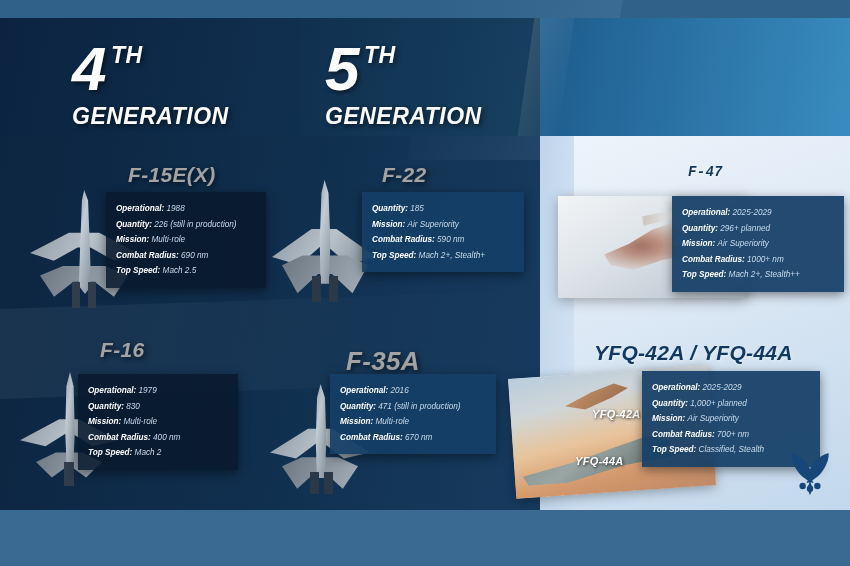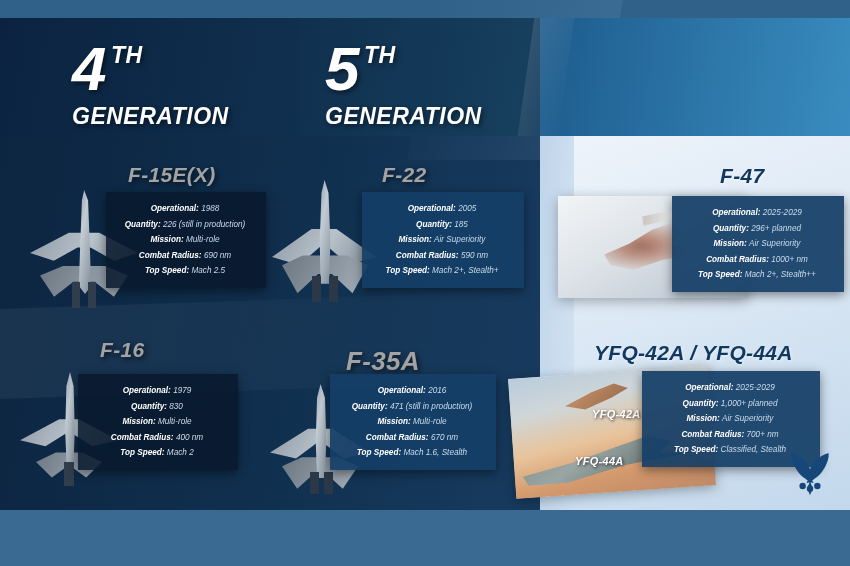--- a/index.html
+++ b/index.html
@@ -70,21 +70,21 @@
   .craft-name{position:absolute;font-style:italic;font-weight:bold;color:#a3a3a3;
       text-shadow:2px 2px 5px rgba(0,0,0,.6);letter-spacing:.3px;white-space:nowrap;}
   .craft-name.dark{color:#11385e;text-shadow:1px 1px 3px rgba(255,255,255,.5);}
 
   
   .spec-card{position:absolute;padding:9px 12px 9px 10px;
       background:rgba(9,25,45,.88);
       box-shadow:0 3px 10px rgba(0,0,0,.45);}
   .spec-card.blue{background:rgba(20,62,103,.93);}
   .spec-row{font-size:8.2px;line-height:15.6px;color:#d9e6f2;white-space:nowrap;
-      text-align:center;}
+      text-align:left;}
   .spec-row .k{font-weight:bold;font-style:italic;color:#ffffff;}
   .spec-row .v{font-style:italic;color:#c9dbeb;}
 
   
   .photo{position:absolute;overflow:hidden;box-shadow:0 3px 12px rgba(0,0,0,.3);}
   .photo-f47{left:558px;top:196px;width:190px;height:102px;
       background:linear-gradient(150deg,#f2f4f6 0%,#dfe4e9 40%,#c8d1da 75%,#b7c3ce 100%);}
   .photo-yfq{left:512px;top:372px;width:200px;height:120px;
       background:linear-gradient(165deg,#cfd9e4 0%,#e8c9a7 38%,#d8a47c 62%,#caa07f 100%);
       transform:rotate(-4deg);}
@@ -243,48 +243,46 @@
 
   <div class="jet" id="jet-f22">
     <div class="wing"></div>
     <div class="tail"></div>
     <div class="fuse"></div>
     <div class="t1" style="position:absolute"></div>
     <div class="t2" style="position:absolute"></div>
   </div>
   <div class="craft-name" style="left:382px;top:163px;font-size:21px;">F-22</div>
   <div class="spec-card blue" style="left:362px;top:192px;width:140px;">
-    <div class="spec-row"><span class="k">Operational:</span> <span class="v">2005</span></div>
     <div class="spec-row"><span class="k">Quantity:</span> <span class="v">185</span></div>
     <div class="spec-row"><span class="k">Mission:</span> <span class="v">Air Superiority</span></div>
     <div class="spec-row"><span class="k">Combat Radius:</span> <span class="v">590 nm</span></div>
     <div class="spec-row"><span class="k">Top Speed:</span> <span class="v">Mach 2+, Stealth+</span></div>
   </div>
 
   <div class="jet" id="jet-f35">
     <div class="wing"></div>
     <div class="tail"></div>
     <div class="fuse"></div>
     <div class="t1" style="position:absolute"></div>
     <div class="t2" style="position:absolute"></div>
   </div>
   <div class="craft-name" style="left:346px;top:346px;font-size:26px;">F-35A</div>
   <div class="spec-card blue" style="left:330px;top:374px;width:144px;">
     <div class="spec-row"><span class="k">Operational:</span> <span class="v">2016</span></div>
     <div class="spec-row"><span class="k">Quantity:</span> <span class="v">471 (still in production)</span></div>
     <div class="spec-row"><span class="k">Mission:</span> <span class="v">Multi-role</span></div>
     <div class="spec-row"><span class="k">Combat Radius:</span> <span class="v">670 nm</span></div>
-    <div class="spec-row"><span class="k">Top Speed:</span> <span class="v">Mach 1.6, Stealth</span></div>
   </div>
 
   <div class="photo photo-f47">
     <div class="f47-body"></div>
     <div class="f47-nose"></div>
   </div>
-  <div class="craft-name dark" style="left:720px;top:164px;font-size:21px;">F-47</div>
+  <div class="craft-name dark" style="left:688px;top:164px;font-size:14px;font-family:Liberation Mono, monospace;">F-47</div>
   <div class="spec-card blue" style="left:672px;top:196px;width:150px;">
     <div class="spec-row"><span class="k">Operational:</span> <span class="v">2025-2029</span></div>
     <div class="spec-row"><span class="k">Quantity:</span> <span class="v">296+ planned</span></div>
     <div class="spec-row"><span class="k">Mission:</span> <span class="v">Air Superiority</span></div>
     <div class="spec-row"><span class="k">Combat Radius:</span> <span class="v">1000+ nm</span></div>
     <div class="spec-row"><span class="k">Top Speed:</span> <span class="v">Mach 2+, Stealth++</span></div>
   </div>
 
   <div class="photo photo-yfq">
     <div class="yfq-sky"></div>

